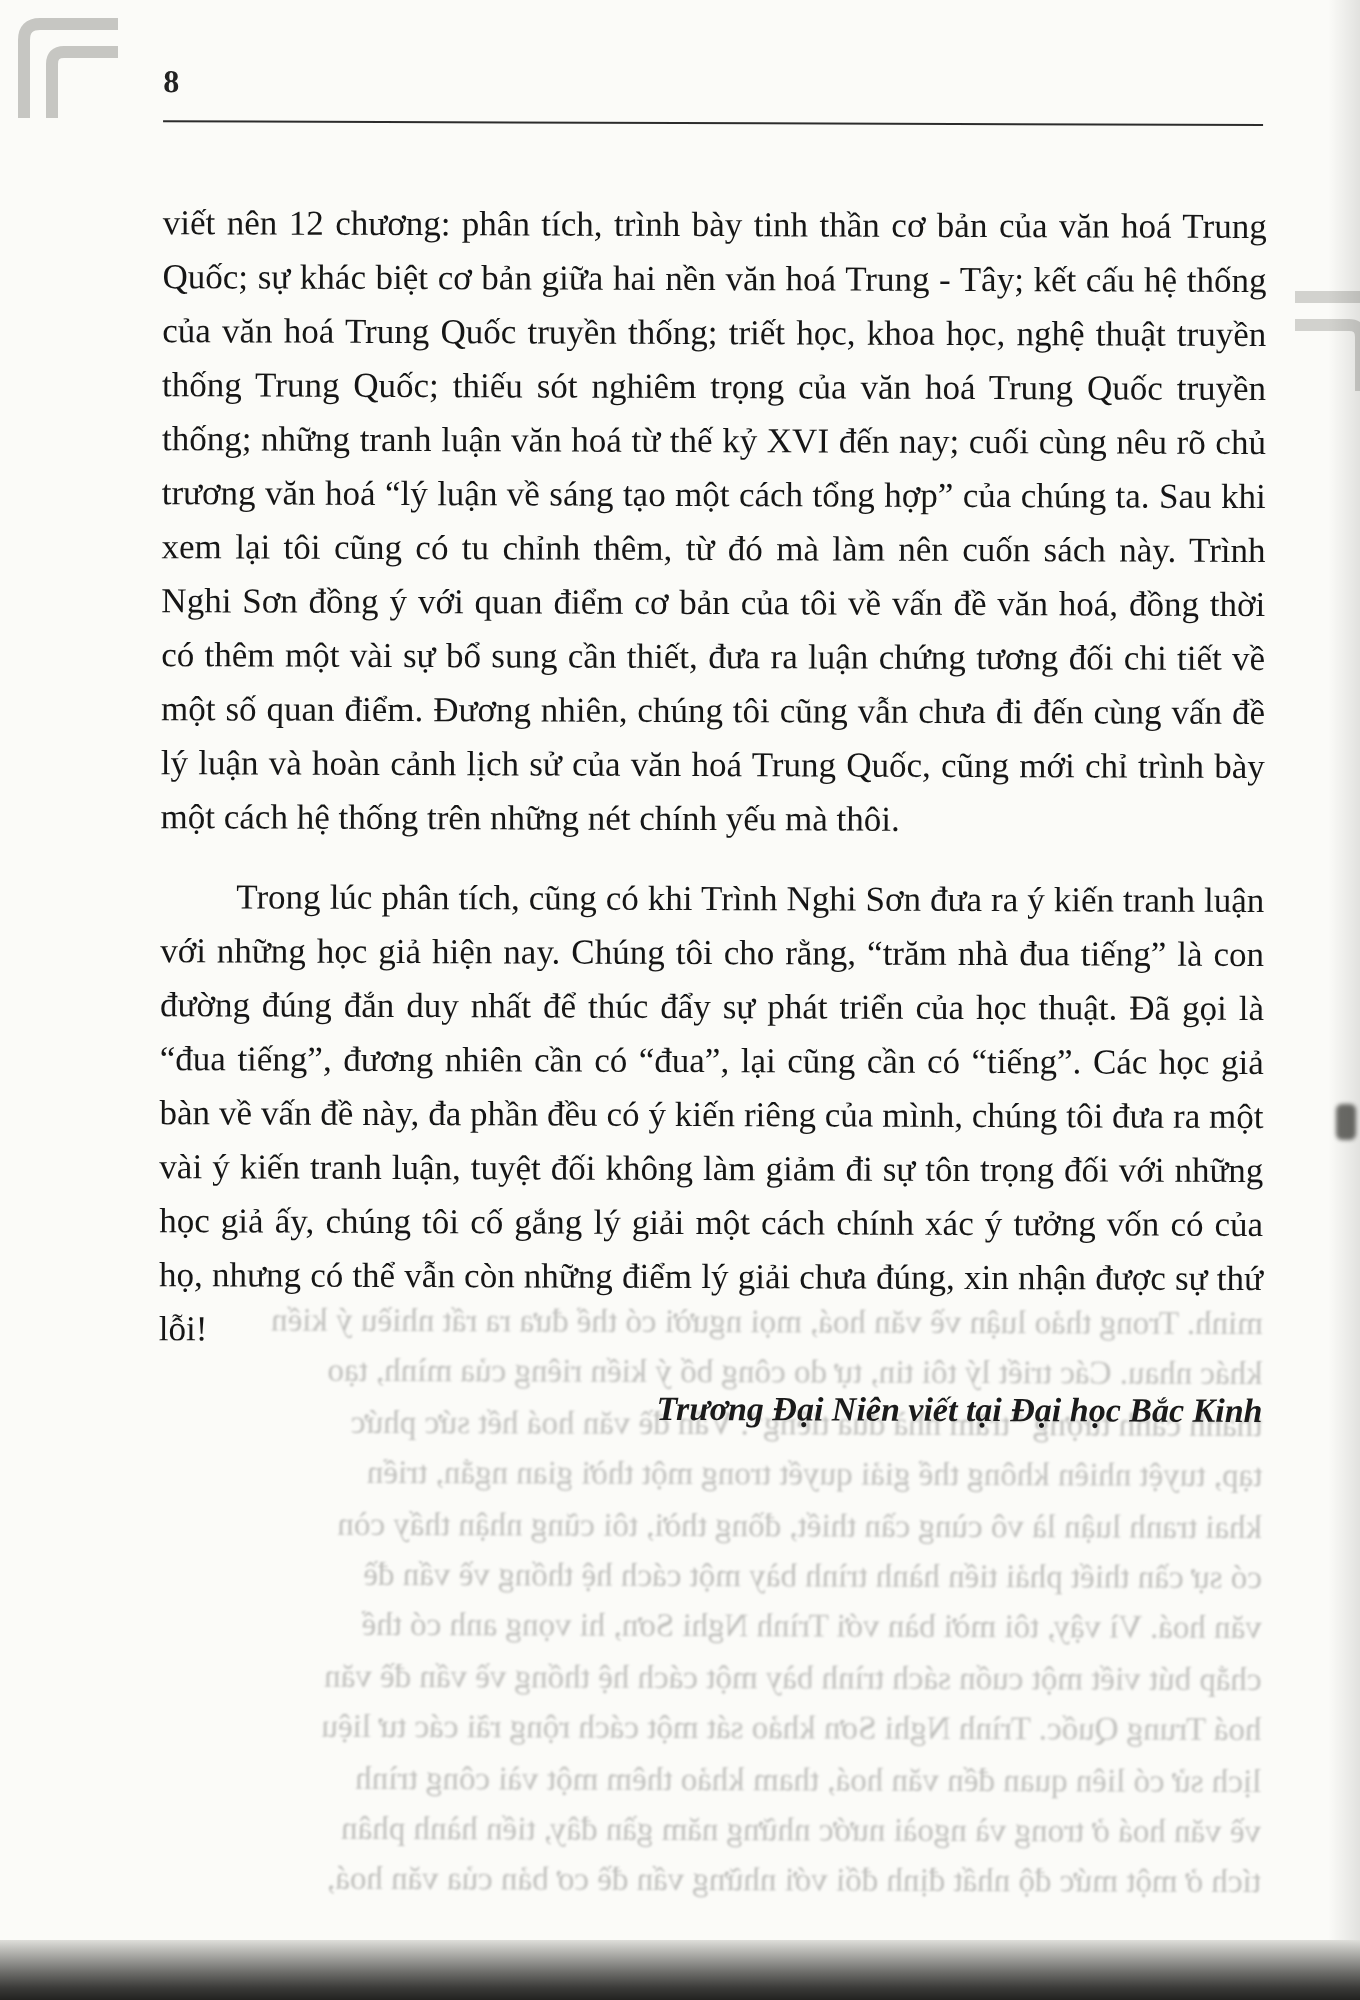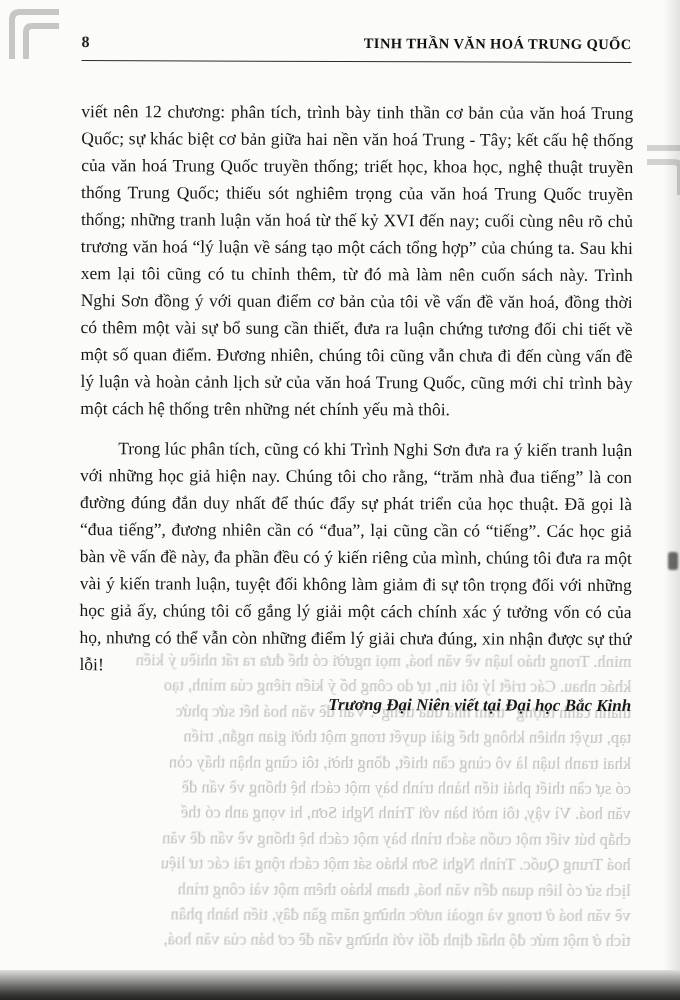--- a/index.html
+++ b/index.html
@@ -88,21 +88,20 @@
   <span class="ornament-right">
     <svg width="54" height="54" viewBox="0 0 54 54">
       <path d="M53 6 H14 Q6 6 6 14 V53" fill="none" stroke="#d2d2ce" stroke-width="6"></path>
       <path d="M53 20 H26 Q20 20 20 26 V53" fill="none" stroke="#d2d2ce" stroke-width="6"></path>
     </svg>
   </span>
 
   <div class="tilt">
     <div class="header">
       <span class="page-num">8</span>
-      <span class="header-title">TINH THẦN VĂN HOÁ TRUNG QUỐC</span>
     </div>
     <div class="header-rule"></div>
 
     <div class="body-text">
       <p class="para">viết nên 12 chương: phân tích, trình bày tinh thần cơ bản của văn hoá Trung Quốc; sự khác biệt cơ bản giữa hai nền văn hoá Trung - Tây; kết cấu hệ thống của văn hoá Trung Quốc truyền thống; triết học, khoa học, nghệ thuật truyền thống Trung Quốc; thiếu sót nghiêm trọng của văn hoá Trung Quốc truyền thống; những tranh luận văn hoá từ thế kỷ XVI đến nay; cuối cùng nêu rõ chủ trương văn hoá “lý luận về sáng tạo một cách tổng hợp” của chúng ta. Sau khi xem lại tôi cũng có tu chỉnh thêm, từ đó mà làm nên cuốn sách này. Trình Nghi Sơn đồng ý với quan điểm cơ bản của tôi về vấn đề văn hoá, đồng thời có thêm một vài sự bổ sung cần thiết, đưa ra luận chứng tương đối chi tiết về một số quan điểm. Đương nhiên, chúng tôi cũng vẫn chưa đi đến cùng vấn đề lý luận và hoàn cảnh lịch sử của văn hoá Trung Quốc, cũng mới chỉ trình bày một cách hệ thống trên những nét chính yếu mà thôi.</p>
       <p class="para para2">Trong lúc phân tích, cũng có khi Trình Nghi Sơn đưa ra ý kiến tranh luận với những học giả hiện nay. Chúng tôi cho rằng, “trăm nhà đua tiếng” là con đường đúng đắn duy nhất để thúc đẩy sự phát triển của học thuật. Đã gọi là “đua tiếng”, đương nhiên cần có “đua”, lại cũng cần có “tiếng”. Các học giả bàn về vấn đề này, đa phần đều có ý kiến riêng của mình, chúng tôi đưa ra một vài ý kiến tranh luận, tuyệt đối không làm giảm đi sự tôn trọng đối với những học giả ấy, chúng tôi cố gắng lý giải một cách chính xác ý tưởng vốn có của họ, nhưng có thể vẫn còn những điểm lý giải chưa đúng, xin nhận được sự thứ lỗi!</p>
       <div class="signature">Trương Đại Niên viết tại Đại học Bắc Kinh</div>
     </div>
 
     <div class="bleedthrough">

